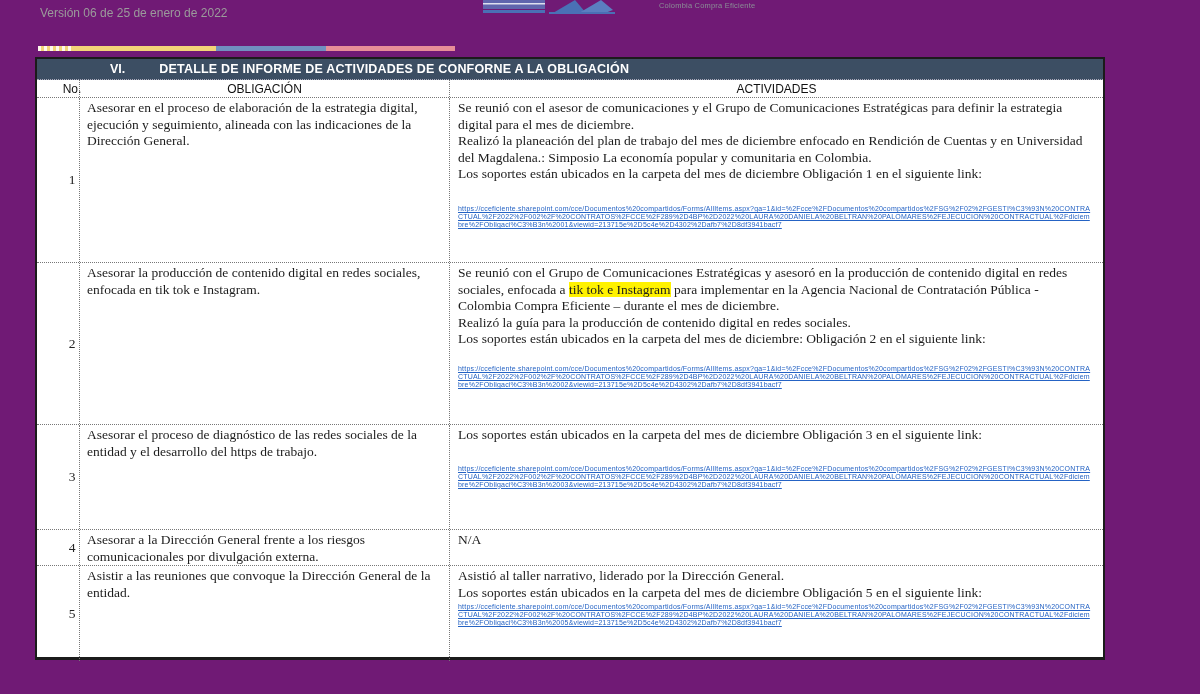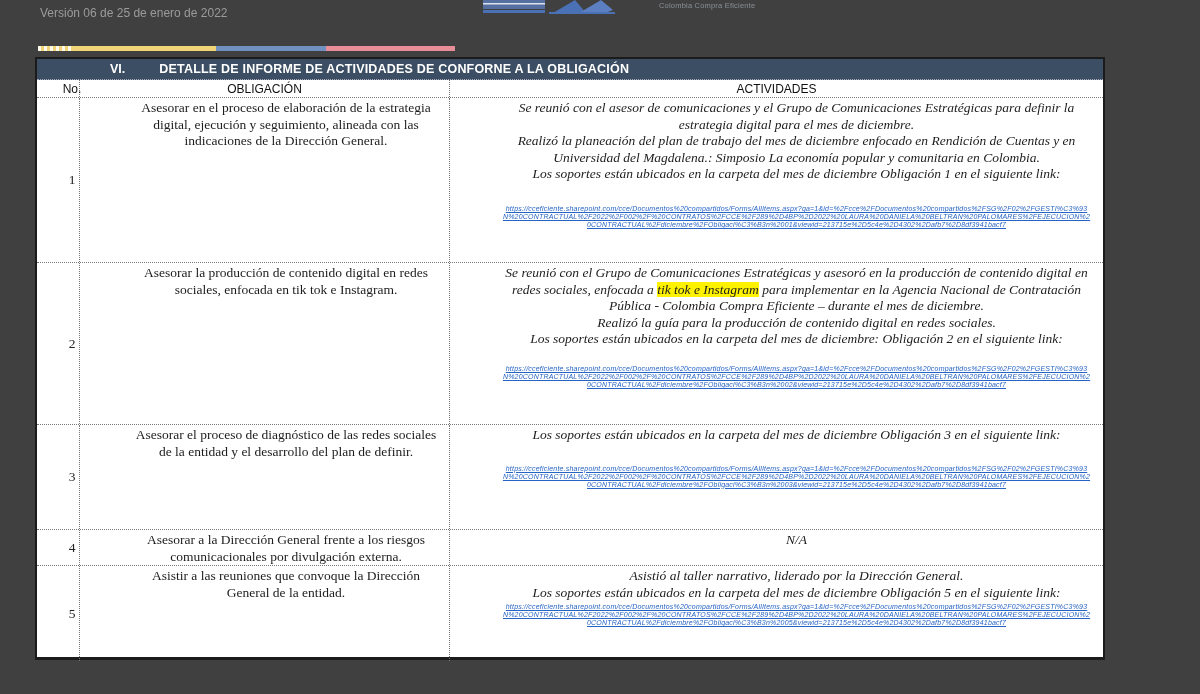--- a/index.html
+++ b/index.html
@@ -1,22 +1,22 @@
 <!DOCTYPE html>
 <html style="--header-bg: #3C4E63; --link-blue: #2563c4; --highlight-yellow: #FFF200; --flag-yellow: #F2D478; --flag-blue: #7090C0; --flag-red: #E78E98; --version-gray: #9B9B9B;"><head>
 <meta charset="utf-8">
 <style>
   :root{
     --header-bg:#3C4E63; --link-blue:#2563c4; --highlight-yellow:#FFF200;
     --flag-yellow:#F2D478; --flag-blue:#7090C0; --flag-red:#E78E98; --version-gray:#9B9B9B;
   }
   *{margin:0;padding:0;box-sizing:border-box;}
   html,body{width:1200px;height:694px;background:#fff;overflow:hidden;}
-  .page{position:relative;width:1200px;height:694px;background:#404040;
-        font-family:"Liberation Serif", serif;color:#1c1c1c;text-align:center;}
+  .page{position:relative;width:1200px;height:694px;background:#701a75;
+        font-family:"Liberation Serif", serif;color:#1c1c1c;}
 
   .version{position:absolute;left:40px;top:6px;font-family:"Liberation Sans",sans-serif;
            font-size:12px;color:var(--version-gray);}
 
   .logo{position:absolute;left:483px;top:0;height:18px;display:flex;align-items:flex-start;}
   .logo svg{display:block;}
   .brand{font-family:"Liberation Sans",sans-serif;font-size:7.5px;color:#8a8f96;
          margin-left:16px;margin-top:1px;letter-spacing:.2px;}
 
   .stripe{position:absolute;left:38px;top:46px;width:417px;height:5px;display:flex;}
@@ -39,22 +39,22 @@
   .thead{height:17px;font-family:"Liberation Sans",sans-serif;font-size:12px;color:#111;}
   .thead .th{display:flex;align-items:center;justify-content:center;}
 
   .trow{border-top:1px dotted #777;}
   .r1{height:165px;} .r2{height:162px;} .r3{height:105px;} .r4{height:36px;} .r5{height:96px;}
 
   .c-no{border-right:1px dotted #777;padding-left:28px;}
   .c-ob{border-right:1px dotted #777;}
 
   .num{display:flex;align-items:center;justify-content:center;font-size:13.5px;color:#222;}
-  .cell{padding:2px 8px 0 7px;font-size:13.5px;line-height:16.6px;margin-left:44px;}
-  .c-ac.cell{padding:2px 12px 0 8px;font-style:italic;}
+  .cell{padding:2px 8px 0 7px;font-size:13.5px;line-height:16.6px;}
+  .c-ac.cell{padding:2px 12px 0 8px;}
   .para{font-size:13.5px;line-height:16.6px;}
 
   .hl{background:var(--highlight-yellow);}
 
   .link{display:block;font-family:"Liberation Sans",sans-serif;font-size:7px;line-height:8px;
         letter-spacing:.2px;color:var(--link-blue);text-decoration:underline;
         word-break:break-all;cursor:pointer;}
   .r1 .link{margin-top:22px;} .r2 .link{margin-top:17px;} .r3 .link{margin-top:21px;}
   .r5 .link{margin-top:2px;}
 </style>
@@ -119,21 +119,21 @@
         <div class="para"><span>Se reunió con el Grupo de Comunicaciones Estratégicas y asesoró en la producción de contenido digital en redes sociales, enfocada a </span><span class="hl">tik tok e Instagram</span><span> para implementar en la Agencia Nacional de Contratación Pública - Colombia Compra Eficiente – durante el mes de diciembre.</span></div>
         <div class="para">Realizó la guía para la producción de contenido digital en redes sociales.</div>
         <div class="para">Los soportes están ubicados en la carpeta del mes de diciembre: Obligación 2 en el siguiente link:</div>
         <a class="link" href="#">https://cceficiente.sharepoint.com/cce/Documentos%20compartidos/Forms/AllItems.aspx?ga=1&amp;id=%2Fcce%2FDocumentos%20compartidos%2FSG%2F02%2FGESTI%C3%93N%20CONTRACTUAL%2F2022%2F002%2F%20CONTRATOS%2FCCE%2F289%2D4BP%2D2022%20LAURA%20DANIELA%20BELTRAN%20PALOMARES%2FEJECUCION%20CONTRACTUAL%2Fdiciembre%2FObligaci%C3%B3n%2002&amp;viewid=213715e%2D5c4e%2D4302%2Dafb7%2D8df3941bacf7</a>
       </div>
     </div>
 
     <div class="trow r3">
       <div class="c-no num">3</div>
       <div class="c-ob cell">
-        <div class="para">Asesorar el proceso de diagnóstico de las redes sociales de la entidad y el desarrollo del plan de definir.</div>
+        <div class="para">Asesorar el proceso de diagnóstico de las redes sociales de la entidad y el desarrollo del https de trabajo.</div>
       </div>
       <div class="c-ac cell">
         <div class="para">Los soportes están ubicados en la carpeta del mes de diciembre Obligación 3 en el siguiente link:</div>
         <a class="link" href="#">https://cceficiente.sharepoint.com/cce/Documentos%20compartidos/Forms/AllItems.aspx?ga=1&amp;id=%2Fcce%2FDocumentos%20compartidos%2FSG%2F02%2FGESTI%C3%93N%20CONTRACTUAL%2F2022%2F002%2F%20CONTRATOS%2FCCE%2F289%2D4BP%2D2022%20LAURA%20DANIELA%20BELTRAN%20PALOMARES%2FEJECUCION%20CONTRACTUAL%2Fdiciembre%2FObligaci%C3%B3n%2003&amp;viewid=213715e%2D5c4e%2D4302%2Dafb7%2D8df3941bacf7</a>
       </div>
     </div>
 
     <div class="trow r4">
       <div class="c-no num">4</div>
       <div class="c-ob cell">

